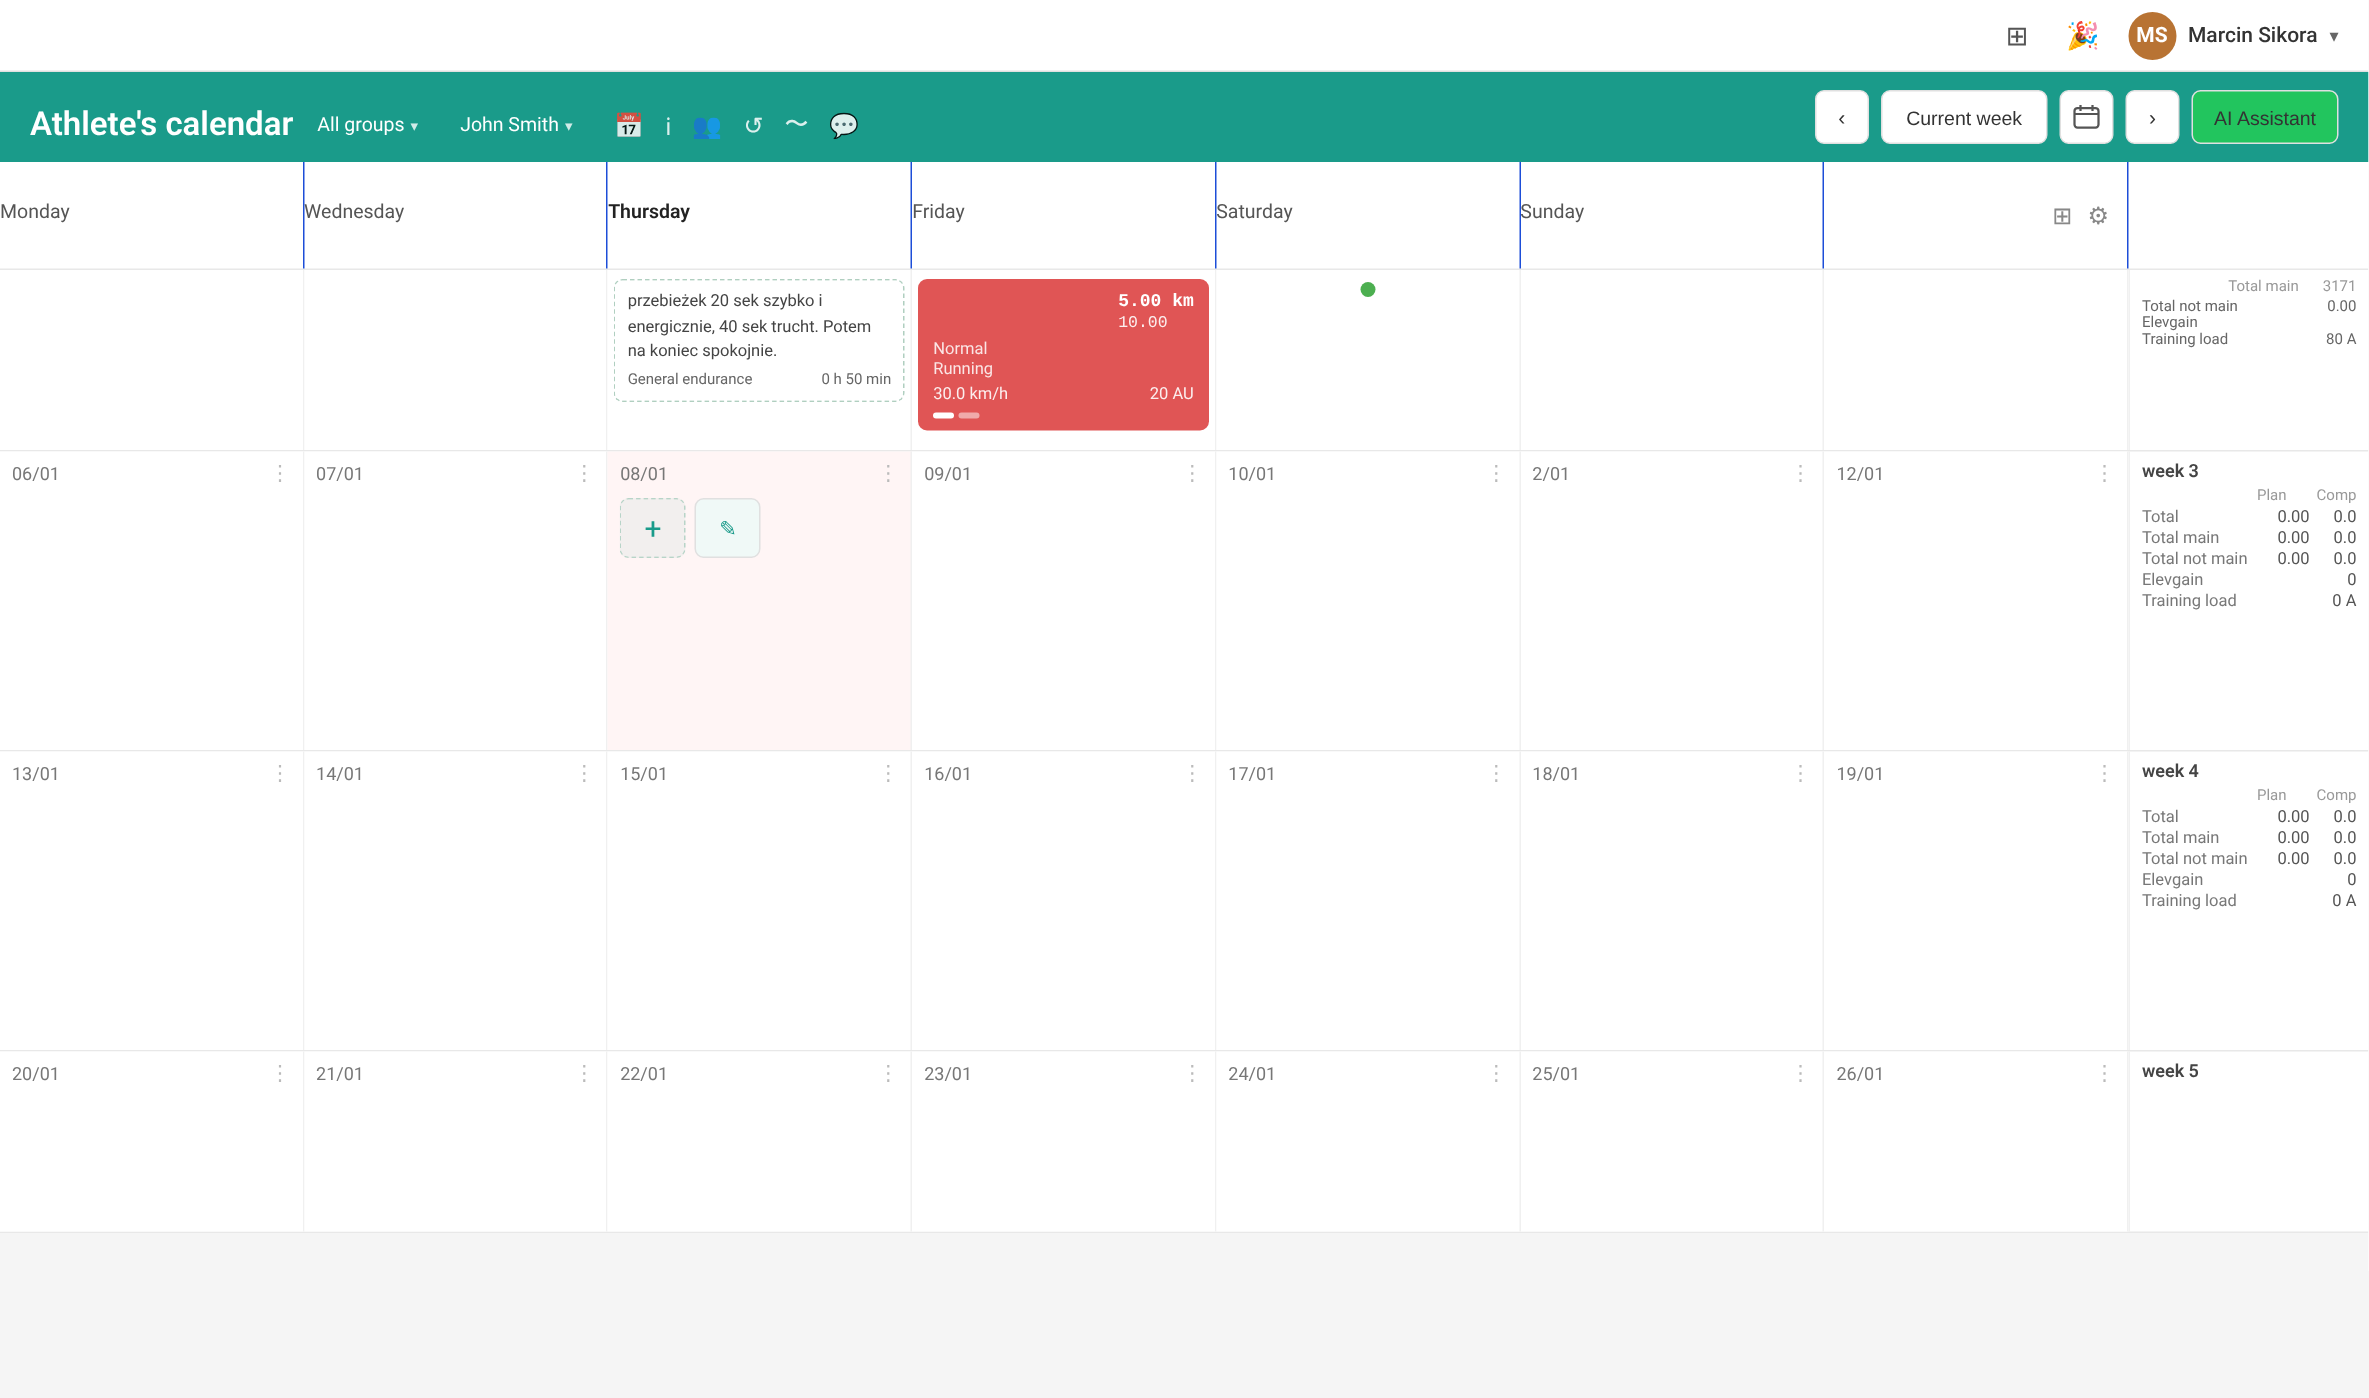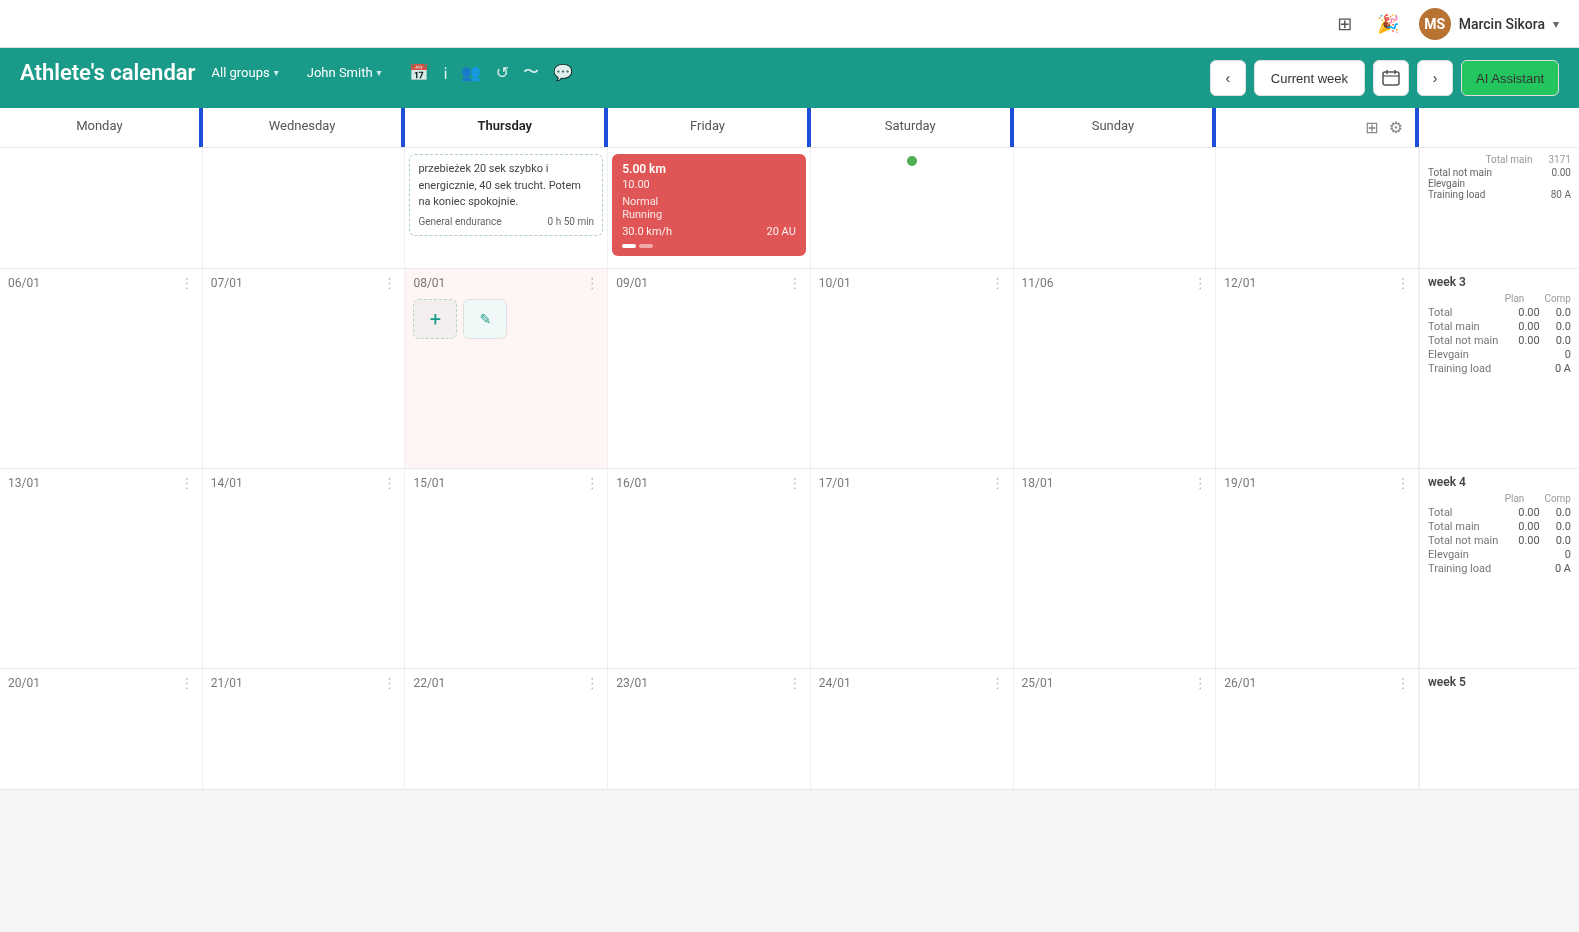--- a/index.html
+++ b/index.html
@@ -20,21 +20,21 @@
     .user-info { display: flex; align-items: center; gap: 8px; cursor: pointer; }
     .user-avatar { width: 32px; height: 32px; border-radius: 50%; background: #b87333; display: flex; align-items: center; justify-content: center; color: #fff; font-size: 14px; font-weight: bold; overflow: hidden; }
     .user-name { font-size: 14px; font-weight: 500; color: #333; }
     .chevron-down { font-size: 12px; color: #666; }
 
     
     .cal-header {
       background: #1a9b8a;
       padding: 12px 20px;
       display: flex;
-      align-items: flex-start;
+      align-items: flex-end;
       justify-content: space-between;
     }
     .cal-header-left { display: flex; align-items: center; gap: 16px; }
     .cal-title { color: #fff; font-size: 22px; font-weight: 600; }
     .cal-filters { display: flex; align-items: center; gap: 20px; }
     .filter-group { display: flex; align-items: center; gap: 4px; cursor: pointer; }
     .filter-label { color: #fff; font-size: 13px; }
     .filter-caret { color: rgba(255,255,255,0.8); font-size: 10px; }
     .cal-icons { display: flex; align-items: center; gap: 14px; margin-left: 12px; }
     .cal-icon { color: rgba(255,255,255,0.85); font-size: 16px; cursor: pointer; }
@@ -61,26 +61,25 @@
     .cal-grid-wrap { background: #fff; overflow: hidden; }
 
     
     .day-headers {
       display: grid;
       grid-template-columns: repeat(7, 1fr) 160px;
       border-bottom: 1px solid #e8e8e8;
       background: #fff;
     }
     .day-header {
-      text-align: center;
-      padding: 10px 0;
+      padding: 26px 0;
       font-size: 13px;
       color: #555;
       font-weight: 400;
-      border-right: 4px solid #1d4ed8;
+      border-right: 1px solid #1d4ed8;
       position: relative;
     }
     .day-header.thursday { font-weight: 600; color: #222; }
     .day-header-extra {
       display: flex; align-items: center; justify-content: flex-end; padding-right: 12px; gap: 10px;
     }
     .header-icon { font-size: 16px; color: #888; cursor: pointer; }
 
     
     .week-row {
@@ -285,21 +284,21 @@
         <div style="font-size:11px; color:#444; line-height:1.5;">przebieżek 20 sek szybko i energicznie, 40 sek trucht. Potem na koniec spokojnie.</div>
         <div class="card-footer">
           <span>General endurance</span>
           <span>0 h 50 min</span>
         </div>
       </div>
     </div>
 
     <div class="day-cell">
       <div class="training-card-red">
-        <div style="display:flex; justify-content:flex-start; align-items:flex-start;">
+        <div style="display:flex; justify-content:flex-end; align-items:flex-start;font-family:Liberation Mono, monospace;">
           <div>
             <div style="font-size:12px; font-weight:600; color:#fff;">5.00 km</div>
             <div style="font-size:11px; color:rgba(255,255,255,0.9); margin-top:2px;">10.00</div>
           </div>
         </div>
         <div style="margin-top:4px;">
           <div style="font-size:11px; color:rgba(255,255,255,0.85);">Normal</div>
           <div style="font-size:11px; color:rgba(255,255,255,0.85);">Running</div>
         </div>
         <div style="display:flex; justify-content:space-between; margin-top:4px;">
@@ -379,21 +378,21 @@
 
     <div class="day-cell">
       <div class="day-date-row">
         <span class="day-date">10/01</span>
         <span class="day-more-icon">⋮</span>
       </div>
     </div>
 
     <div class="day-cell">
       <div class="day-date-row">
-        <span class="day-date">11/06</span>
+        <span class="day-date">2/01</span>
         <span class="day-more-icon">⋮</span>
       </div>
     </div>
 
     <div class="day-cell">
       <div class="day-date-row">
         <span class="day-date">12/01</span>
         <span class="day-more-icon">⋮</span>
       </div>
     </div>

